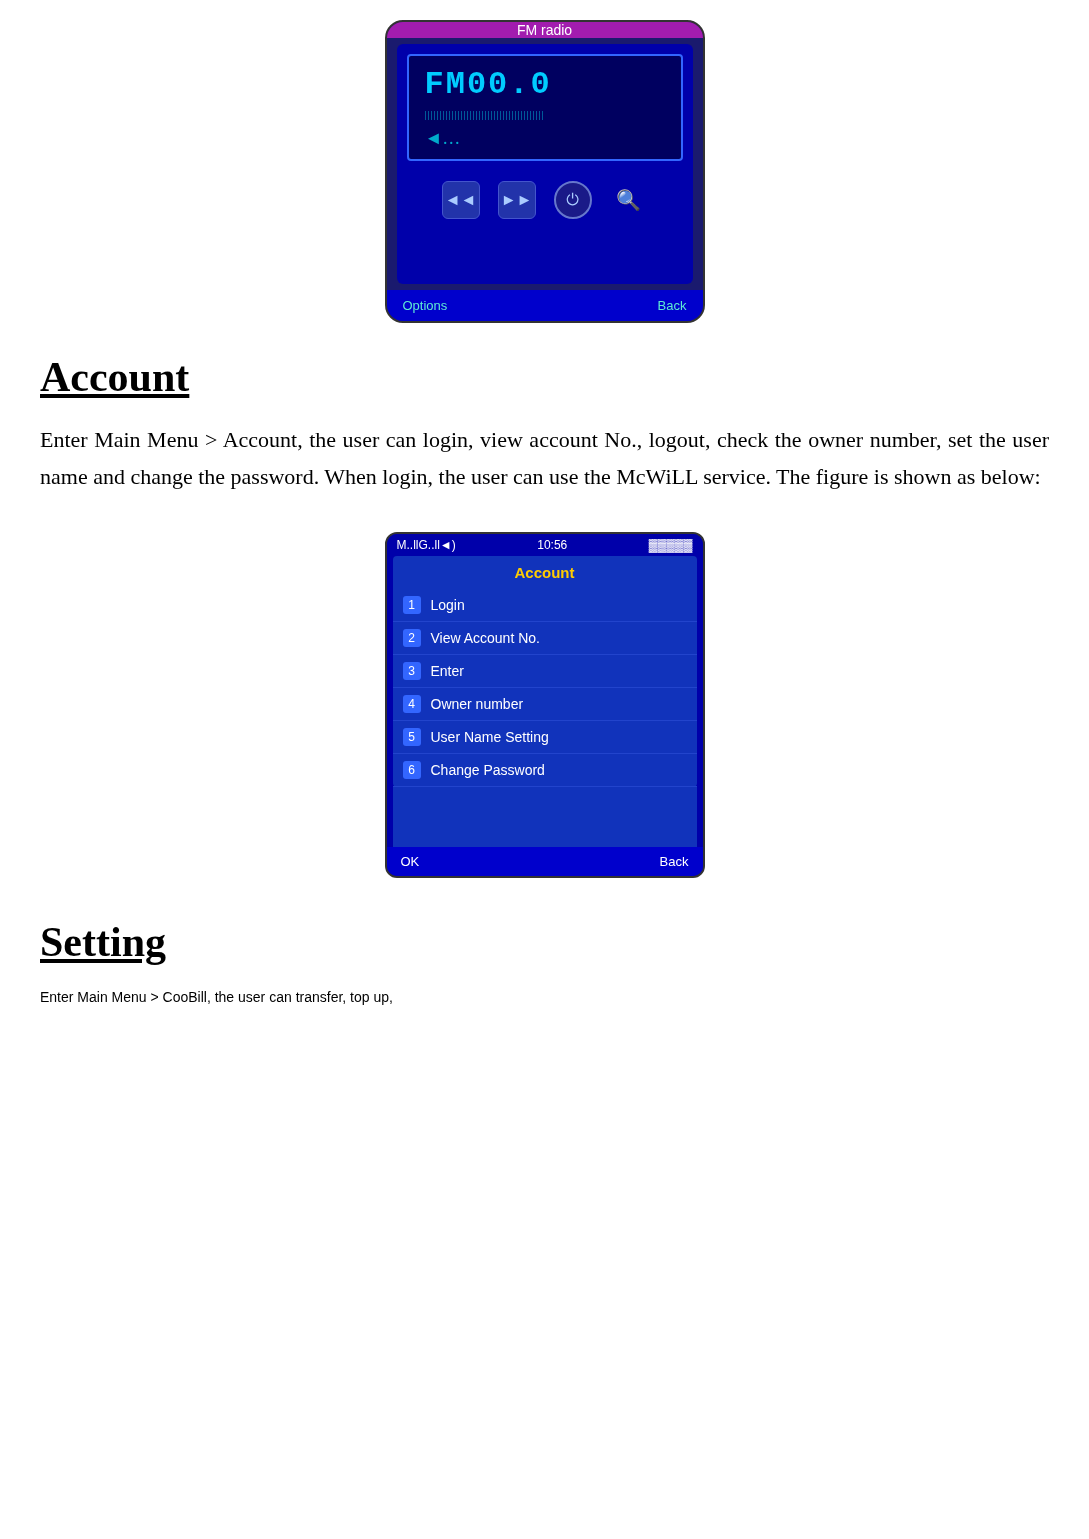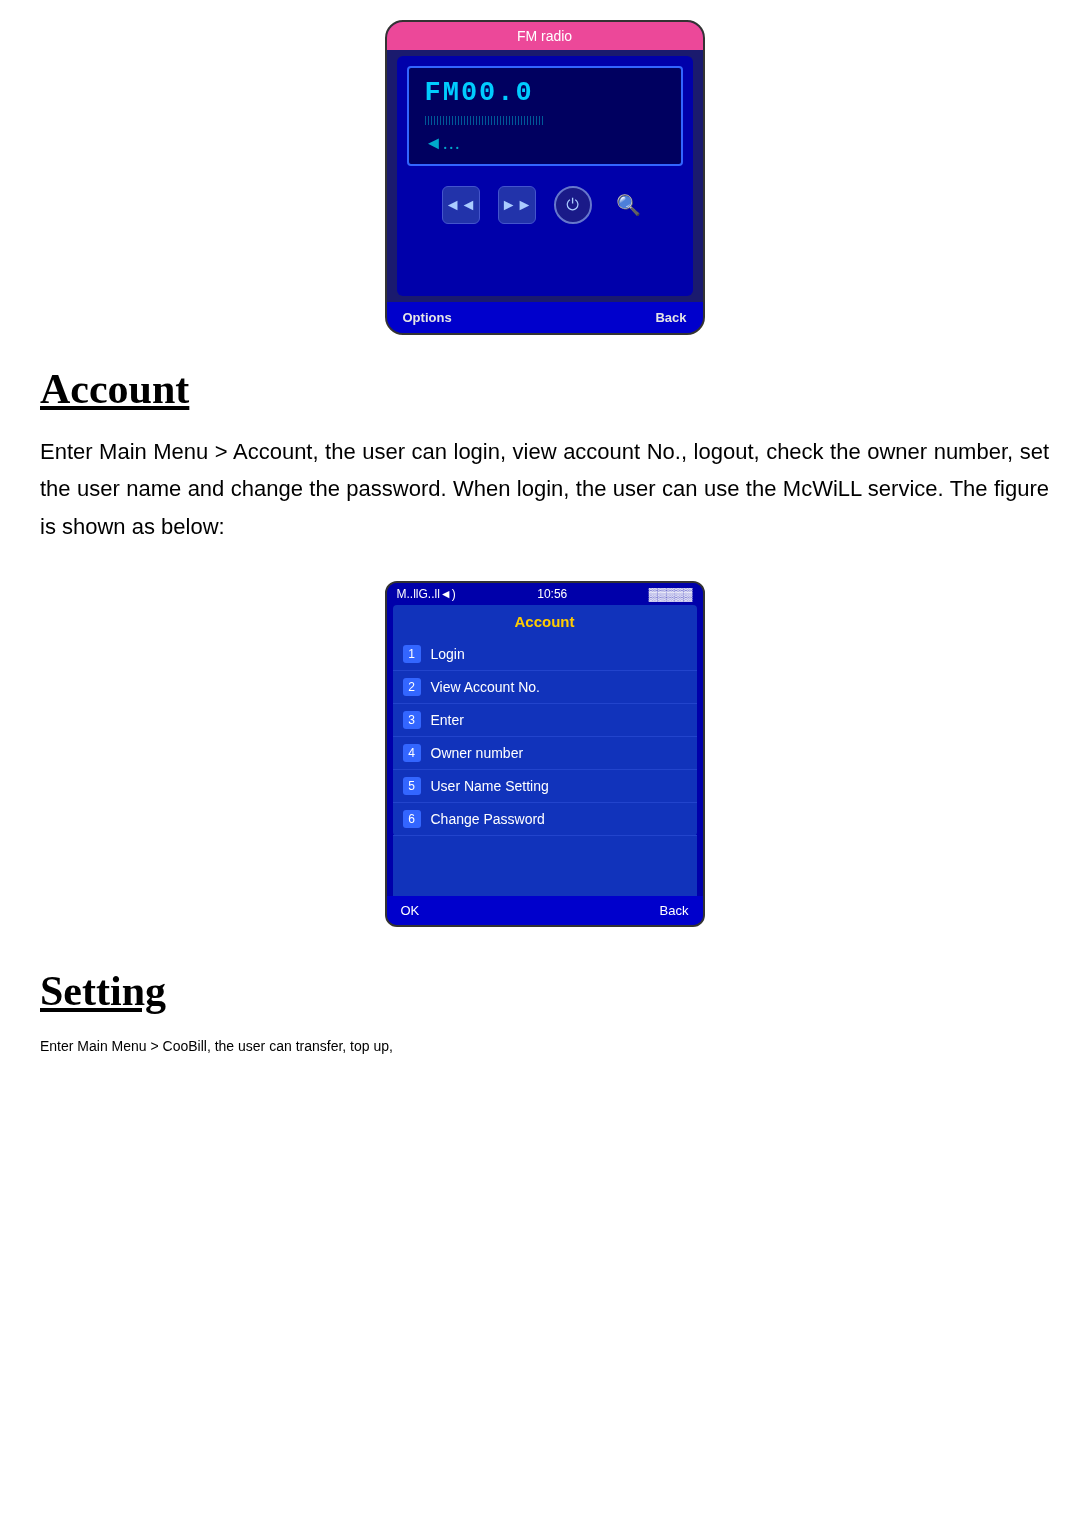--- a/index.html
+++ b/index.html
@@ -22,25 +22,25 @@
 
     .phone-mockup {
       width: 320px;
       background: #1a1a6e;
       border-radius: 18px;
       overflow: hidden;
       border: 2px solid #333;
     }
 
     .phone-top-bar {
-      background: #ec4899;
+      background: #a21caf;
       color: #ffffff;
       text-align: center;
       font-size: 14px;
-      padding: 6px 0;
+      padding: 0 0;
       font-family: Arial, sans-serif;
     }
 
     .phone-screen {
       background: #0000aa;
       margin: 6px 10px;
       border-radius: 6px;
       padding: 10px;
       min-height: 240px;
     }
@@ -48,21 +48,21 @@
     .fm-display {
       background: #000060;
       border: 2px solid #3366ff;
       border-radius: 4px;
       padding: 10px 16px;
       margin-bottom: 12px;
     }
 
     .fm-frequency {
       color: #00ccff;
-      font-size: 27px;
+      font-size: 32px;
       font-family: 'Courier New', monospace;
       font-weight: bold;
       letter-spacing: 2px;
     }
 
     .fm-signal-bars {
       color: #00aacc;
       font-size: 10px;
       margin-top: 6px;
       letter-spacing: 1px;
@@ -106,42 +106,42 @@
     }
 
     .phone-softkeys {
       background: #0000cc;
       display: flex;
       justify-content: space-between;
       padding: 8px 16px;
     }
 
     .phone-softkeys span {
-      color: #e5e5e5;
+      color: #5eead4;
       font-size: 13px;
-      font-weight: bold;
+      font-weight: normal;
       font-family: Arial, sans-serif;
     }
 
     
     .section-heading {
       font-size: 42px;
       font-weight: bold;
       text-decoration: underline;
       margin-bottom: 20px;
       margin-top: 10px;
       font-family: 'Times New Roman', serif;
     }
 
     .section-body {
       font-size: 22px;
       line-height: 1.7;
       text-align: justify;
       margin-bottom: 30px;
-      font-family: Liberation Sans, sans-serif;
+      font-family: Liberation Serif, serif;
     }
 
     
     .account-phone-container {
       display: flex;
       justify-content: center;
       margin: 36px 0 40px 0;
     }
 
     .account-phone {

